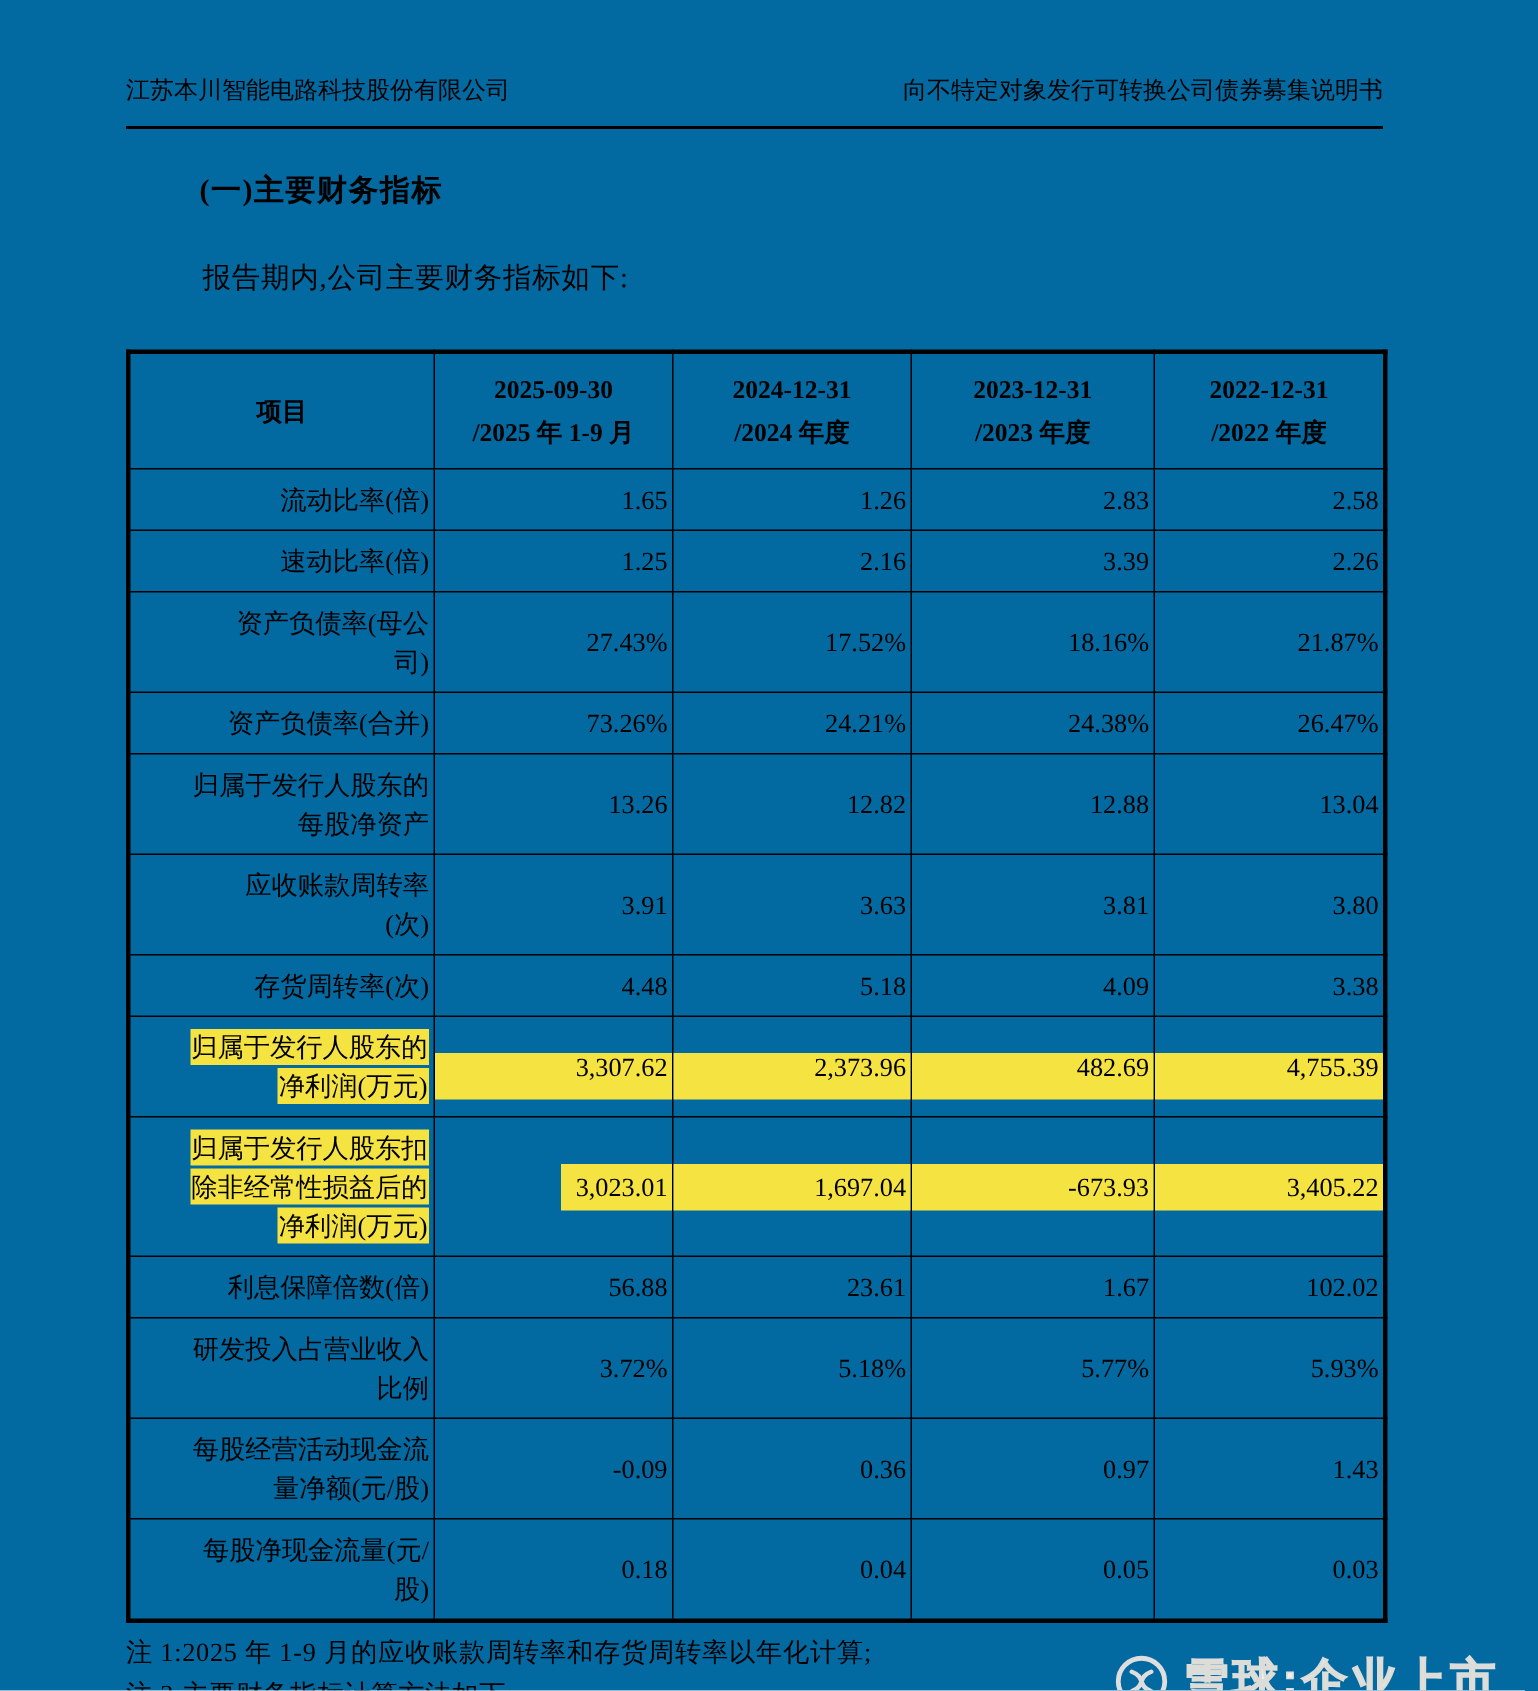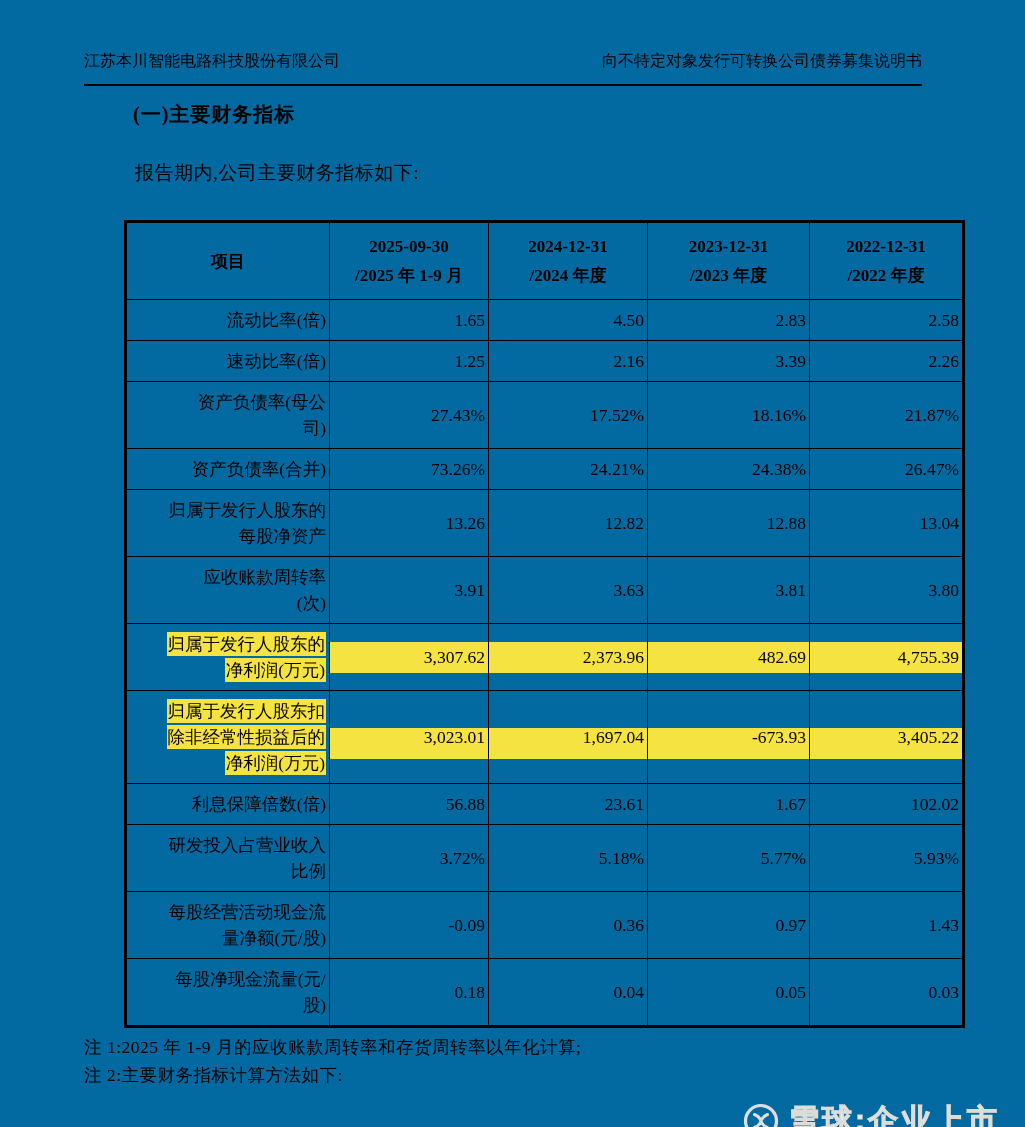--- a/index.html
+++ b/index.html
@@ -16,38 +16,37 @@
 
   
   .doc-header {
     display:flex; justify-content:space-between; align-items:flex-end;
     padding-top:50px; padding-bottom:12px;
     border-bottom:2px solid #000;
     font-size:16px; line-height:22px;
   }
 
   .section-heading {
-    margin:13px 0 0 49px;
+    margin:26px 0 0 49px;
     font-size:20px; line-height:30px; font-weight:bold;
     letter-spacing:1px;
   }
   .intro {
     margin:30px 0 0 51px;
     font-size:19px; line-height:28px;
     letter-spacing:0.5px;
   }
 
   
   table.fin {
     margin-top:33px;
     border-collapse:collapse;
     table-layout:fixed;
     width:838px;
     border:3px solid #000;
-    margin-left:40px;
   }
   table.fin th, table.fin td { border:1px solid #000; }
   table.fin th {
     font-size:17px; font-weight:bold; text-align:center;
     line-height:29px; padding:9px 2px;
     white-space:nowrap;
   }
   table.fin td {
     font-size:17.5px; line-height:26px;
     padding:7px 3px; vertical-align:middle;
@@ -127,21 +126,21 @@
             <th>
               <div>2022-12-31</div>
               <div>/2022 年度</div>
             </th>
           </tr>
       </thead>
       <tbody id="table-body">
           <tr>
             <td class="label"><span>流动比率(倍)</span></td>
             <td class="value"><span class="num">1.65</span></td>
-            <td class="value"><span class="num">4.50</span></td>
+            <td class="value"><span class="num">1.26</span></td>
             <td class="value"><span class="num">2.83</span></td>
             <td class="value"><span class="num">2.58</span></td>
           </tr>
           <tr>
             <td class="label"><span>速动比率(倍)</span></td>
             <td class="value"><span class="num">1.25</span></td>
             <td class="value"><span class="num">2.16</span></td>
             <td class="value"><span class="num">3.39</span></td>
             <td class="value"><span class="num">2.26</span></td>
           </tr>
@@ -165,20 +164,27 @@
             <td class="value"><span class="num">12.82</span></td>
             <td class="value"><span class="num">12.88</span></td>
             <td class="value"><span class="num">13.04</span></td>
           </tr>
           <tr>
             <td class="label"><span>应收账款周转率</span><br><span>(次)</span></td>
             <td class="value"><span class="num">3.91</span></td>
             <td class="value"><span class="num">3.63</span></td>
             <td class="value"><span class="num">3.81</span></td>
             <td class="value"><span class="num">3.80</span></td>
+          </tr>
+          <tr>
+            <td class="label"><span>存货周转率(次)</span></td>
+            <td class="value"><span class="num">4.48</span></td>
+            <td class="value"><span class="num">5.18</span></td>
+            <td class="value"><span class="num">4.09</span></td>
+            <td class="value"><span class="num">3.38</span></td>
           </tr>
           <tr>
             <td class="label"><span class="hl">归属于发行人股东的</span><br><span class="hl">净利润(万元)</span></td>
             <td class="value"><div class="band"></div><span class="num">3,307.62</span></td>
             <td class="value"><div class="band"></div><span class="num">2,373.96</span></td>
             <td class="value"><div class="band"></div><span class="num">482.69</span></td>
             <td class="value"><div class="band"></div><span class="num">4,755.39</span></td>
           </tr>
           <tr>
             <td class="label"><span class="hl">归属于发行人股东扣</span><br><span class="hl">除非经常性损益后的</span><br><span class="hl">净利润(万元)</span></td>

